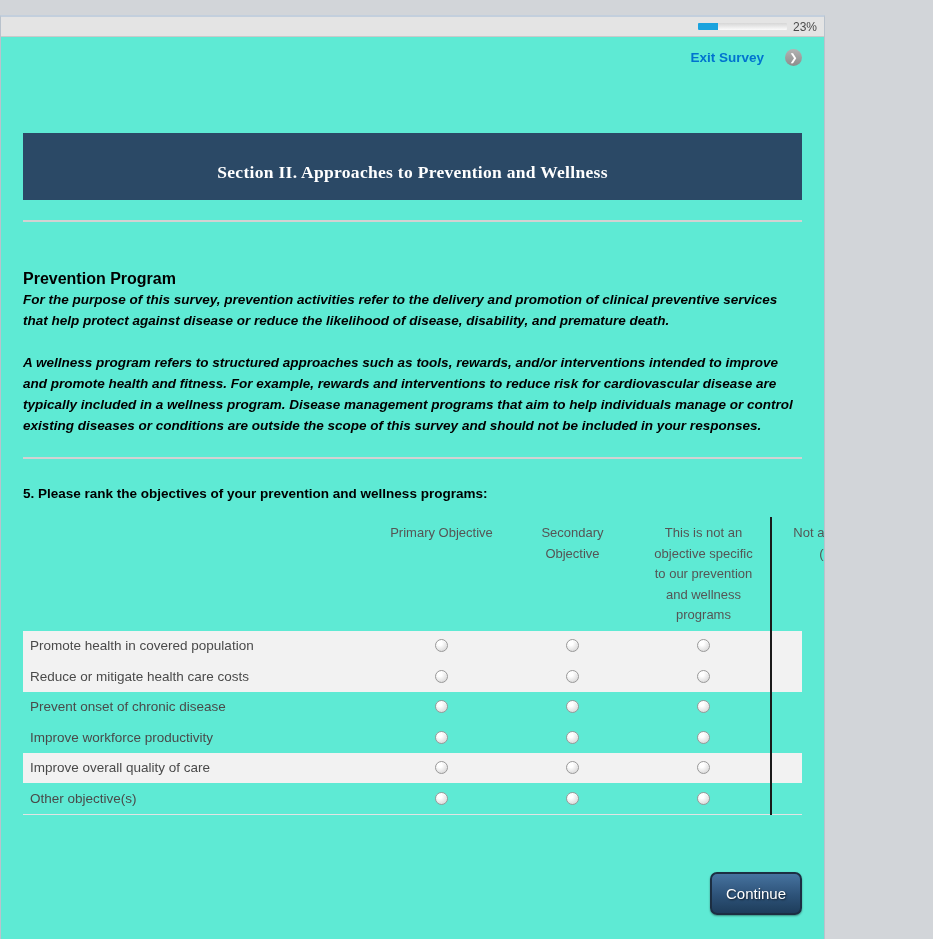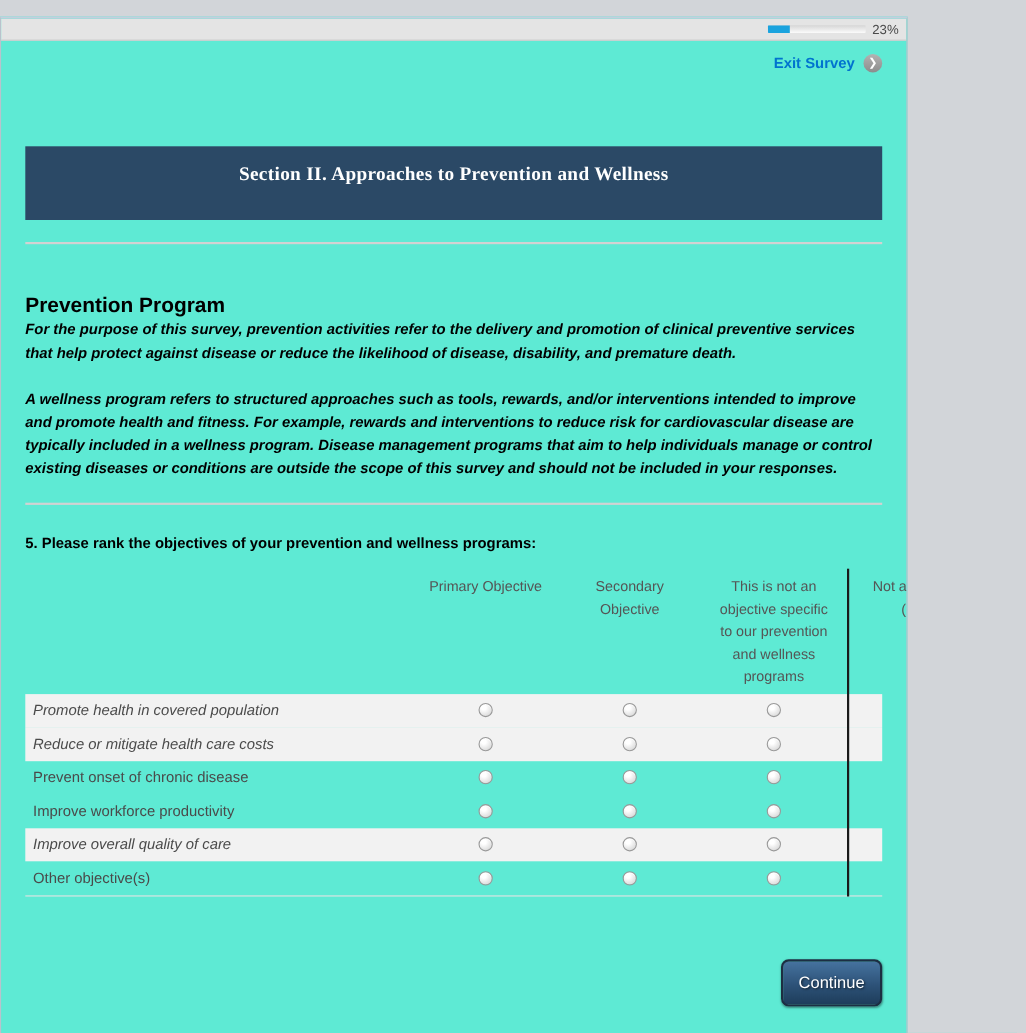--- a/index.html
+++ b/index.html
@@ -44,21 +44,21 @@
     color: #4a4a4a;
   }
   
   .content { padding: 0 22px; }
   .exit-row {
     padding-top: 10px;
     height: 30px;
     display: flex;
     align-items: center;
     justify-content: flex-end;
-    gap: 8px;
+    gap: 21px;
   }
   .exit-link {
     color: #0073cf;
     font-weight: bold;
     font-size: 13.5px;
     text-decoration: none;
     cursor: pointer;
   }
   .exit-icon {
     width: 17px; height: 17px;
@@ -71,36 +71,36 @@
     align-items: center;
     justify-content: center;
     cursor: pointer;
   }
   .banner {
     margin-top: 66px;
     height: 67px;
     background: #2b4966;
     color: #ffffff;
     text-align: center;
-    padding-top: 15px;
+    padding-top: 29px;
     font-family: "Liberation Serif", "DejaVu Serif", serif;
     font-weight: bold;
     font-size: 17.5px;
     letter-spacing: 0.3px;
   }
   .divider {
     border: none;
     border-top: 2px solid #d2d2d2;
     margin-top: 20px;
   }
   .divider2 { margin-top: 14px; }
   .definitions { margin-top: 46px; }
   .def-block { margin-bottom: 21px; }
   .def-heading {
-    font-size: 19px;
+    font-size: 16px;
     font-weight: bold;
     color: #000000;
     line-height: 21px;
   }
   .def-body {
     font-size: 13.5px;
     font-weight: bold;
     font-style: italic;
     color: #000000;
     line-height: 21px;
@@ -130,21 +130,21 @@
     font-size: 13px;
     color: #555555;
     line-height: 20.5px;
     padding: 0 10px 5px 10px;
   }
   .matrix-row {
     display: flex;
     align-items: center;
     height: 30.5px;
   }
-  .matrix-row.odd { background: #f2f2f2; font-style: italic; }
+  .matrix-row.odd { background: #f2f2f2; }
   .matrix-rows-wrap { border-bottom: 1px solid #e3e3e3; }
   .row-label {
     flex: 0 0 353px;
     font-size: 13.5px;
     color: #4a4a4a;
     padding-left: 7px;
   }
   .radio-cell {
     flex: 0 0 131px;
     display: flex;

